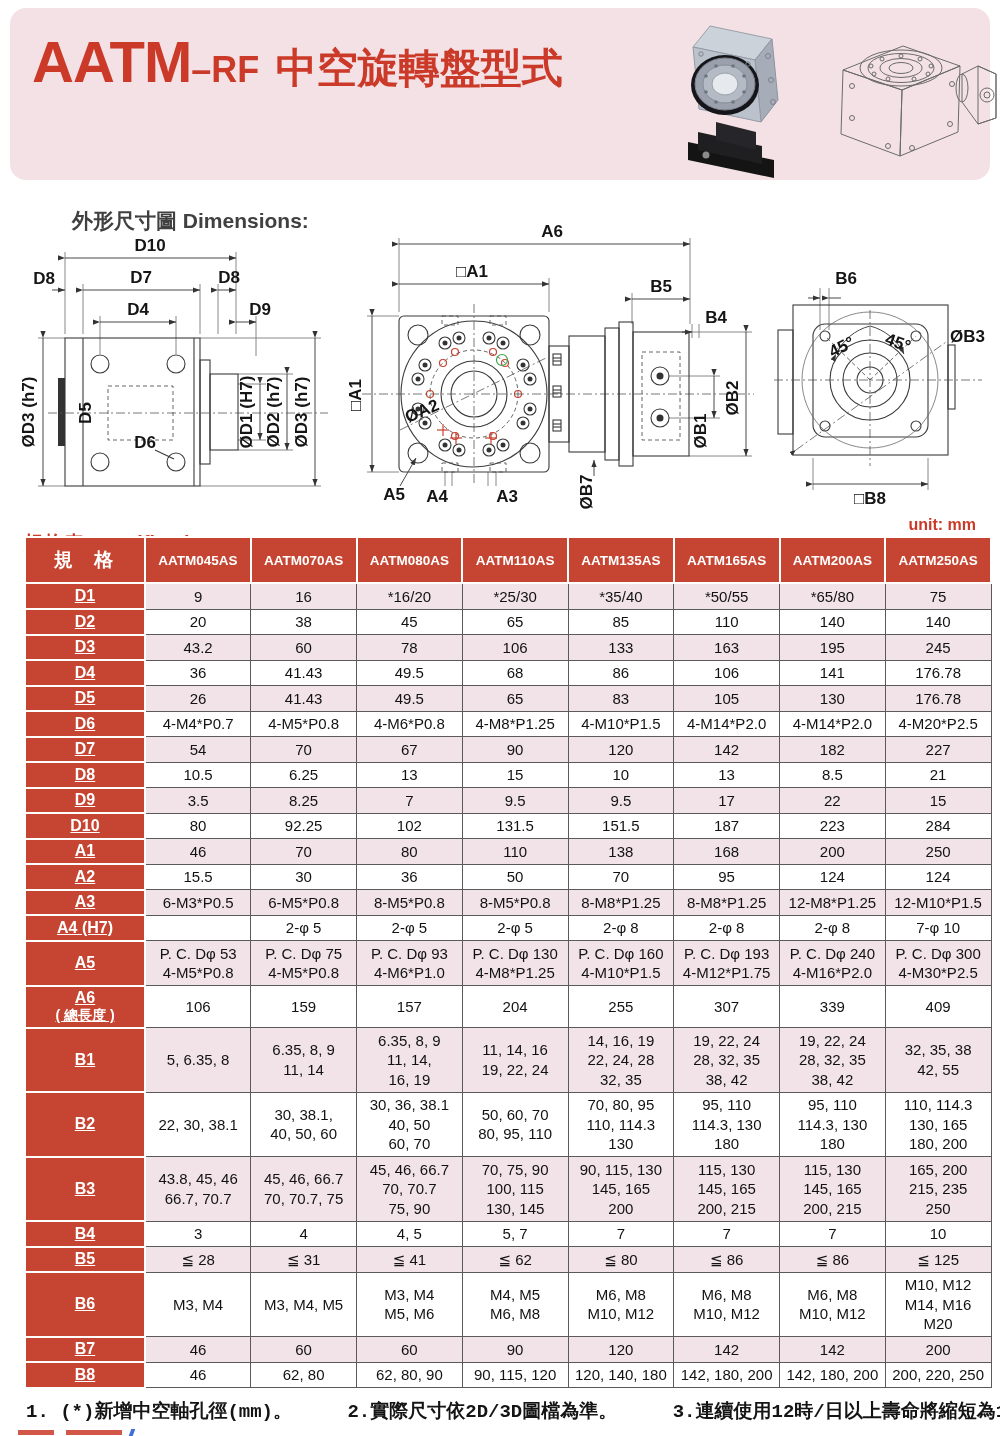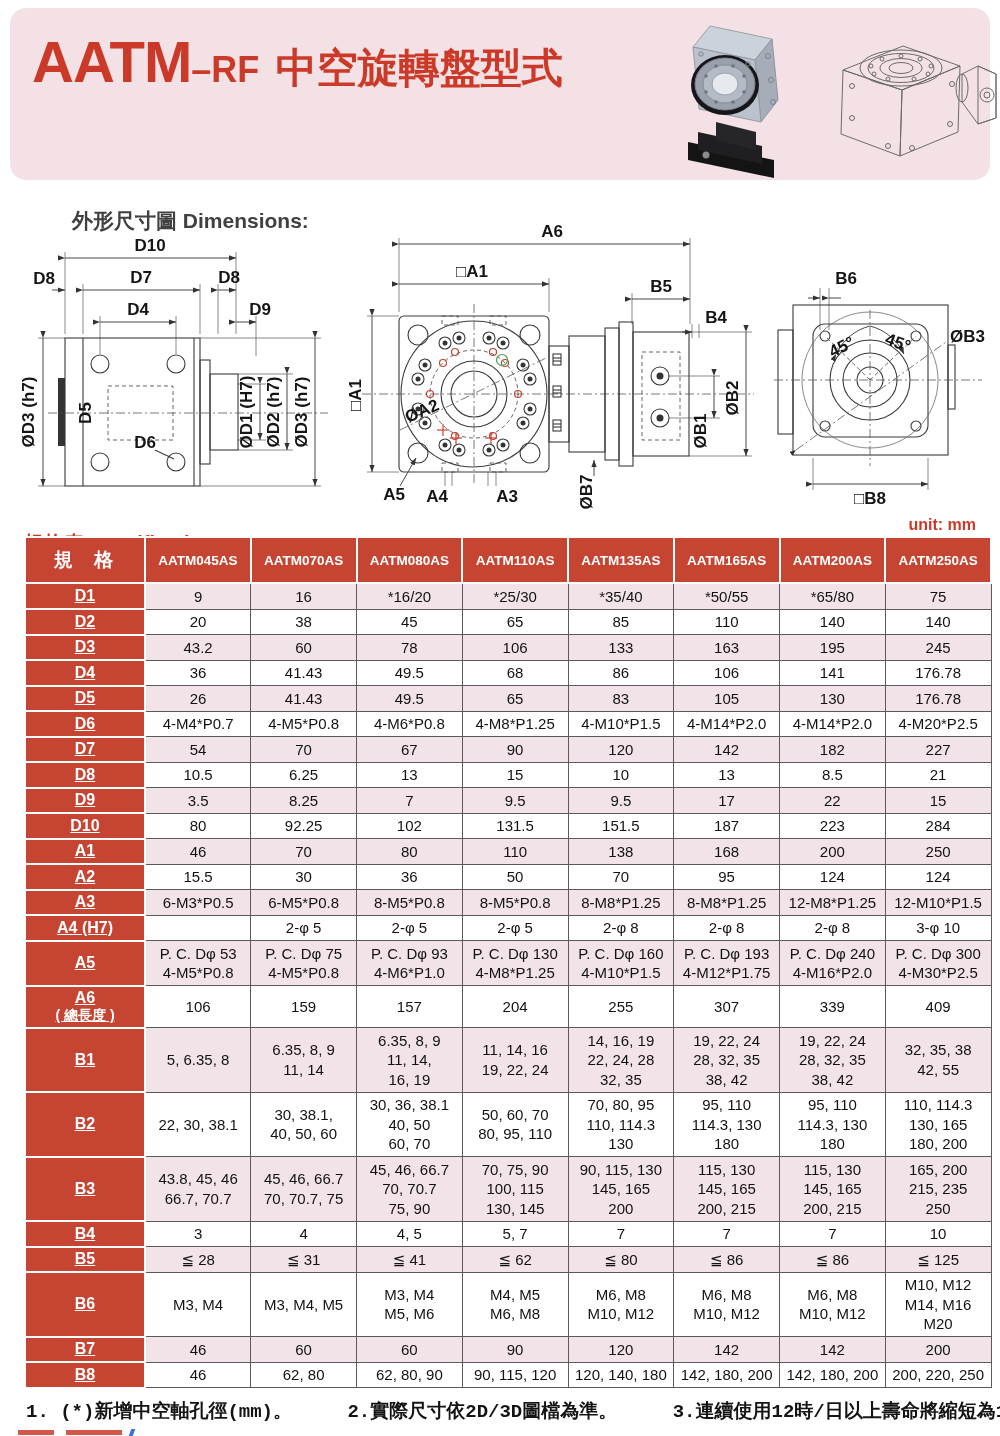--- a/index.html
+++ b/index.html
@@ -562,21 +562,21 @@
           </tr>
           <tr>
             <th>A4 (H7)</th>
             <td></td>
             <td>2-φ 5</td>
             <td>2-φ 5</td>
             <td>2-φ 5</td>
             <td>2-φ 8</td>
             <td>2-φ 8</td>
             <td>2-φ 8</td>
-            <td>3-φ 10</td>
+            <td>7-φ 10</td>
           </tr>
           <tr class="pink">
             <th>A5</th>
             <td>P. C. Dφ 53
 4-M5*P0.8</td>
             <td>P. C. Dφ 75
 4-M5*P0.8</td>
             <td>P. C. Dφ 93
 4-M6*P1.0</td>
             <td>P. C. Dφ 130

